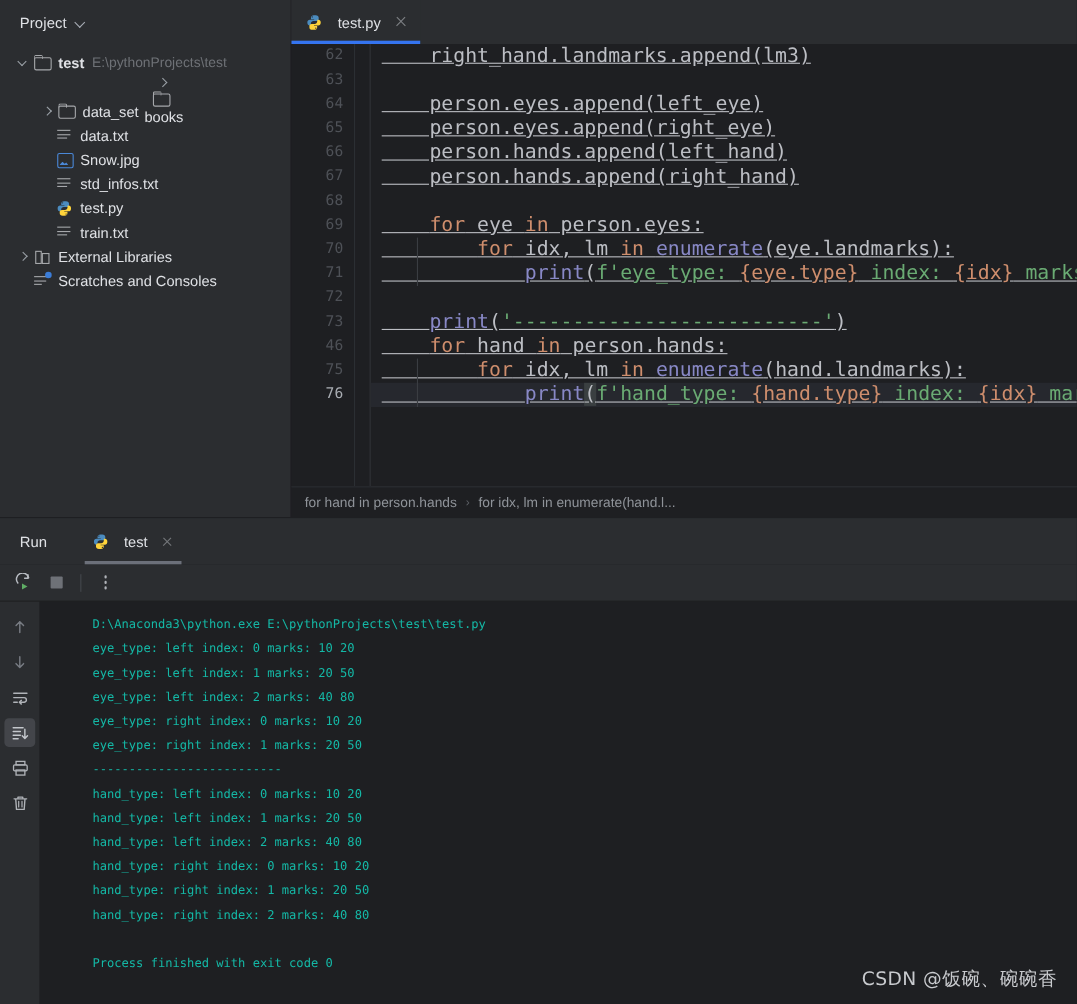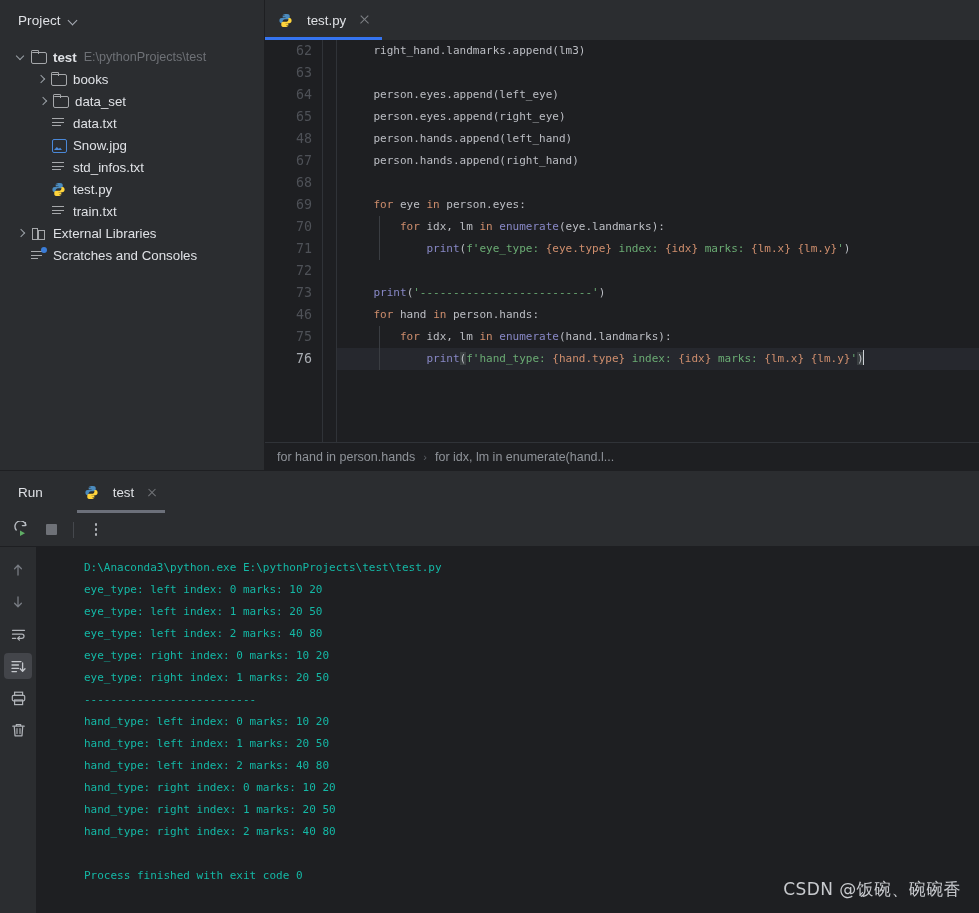--- a/index.html
+++ b/index.html
@@ -292,26 +292,27 @@
   .gutter .ln.active { color: #a9adb3; }
   .fold-col {
     width: 14px;
     flex: 0 0 14px;
     background: #1e1f22;
     border-right: 1px solid #303338;
   }
   .code {
     flex: 1 1 auto;
     font-family: "DejaVu Sans Mono", monospace;
-    font-size: 11px;
+    font-size: 18px;
     color: #bcbec4;
     padding-left: 10px;
     white-space: pre;
     overflow: hidden;
     position: relative;
+    text-decoration: underline;
   }
   .cl {
     height: 22px;
     line-height: 22px;
     white-space: pre;
   }
   .cl.current {
     background: #26282e;
     margin-left: -10px;
     padding-left: 10px;
@@ -512,21 +513,21 @@
         <span class="sidebar-title">Project</span>
         <span class="chev-small"></span>
       </div>
       <div class="tree" id="tree">
           <div class="tree-row" style="padding-left: 14px;">
             <span class="arrow down"></span>
             <span class="ico ico-folder"></span>
             <span class="lbl bold">test</span>
             <span class="path-hint">E:\pythonProjects\test</span>
           </div>
-          <div class="tree-row" style="padding-left: 34px;">
+          <div class="tree-row" style="padding-left: 34px; flex-direction: column;">
             <span class="arrow right"></span>
             <span class="ico ico-folder"></span>
             <span class="lbl">books</span>
           </div>
           <div class="tree-row" style="padding-left: 36px;">
             <span class="arrow right"></span>
             <span class="ico ico-folder"></span>
             <span class="lbl">data_set</span>
           </div>
           <div class="tree-row" style="padding-left: 34px;">
@@ -588,21 +589,21 @@
           <span class="tab-underline"></span>
         </div>
       </div>
 
       <div class="code-area">
         <div class="gutter" id="gutter">
             <div class="ln">62</div>
             <div class="ln">63</div>
             <div class="ln">64</div>
             <div class="ln">65</div>
-            <div class="ln">48</div>
+            <div class="ln">66</div>
             <div class="ln">67</div>
             <div class="ln">68</div>
             <div class="ln">69</div>
             <div class="ln">70</div>
             <div class="ln">71</div>
             <div class="ln">72</div>
             <div class="ln">73</div>
             <div class="ln">46</div>
             <div class="ln">75</div>
             <div class="ln active">76</div>

